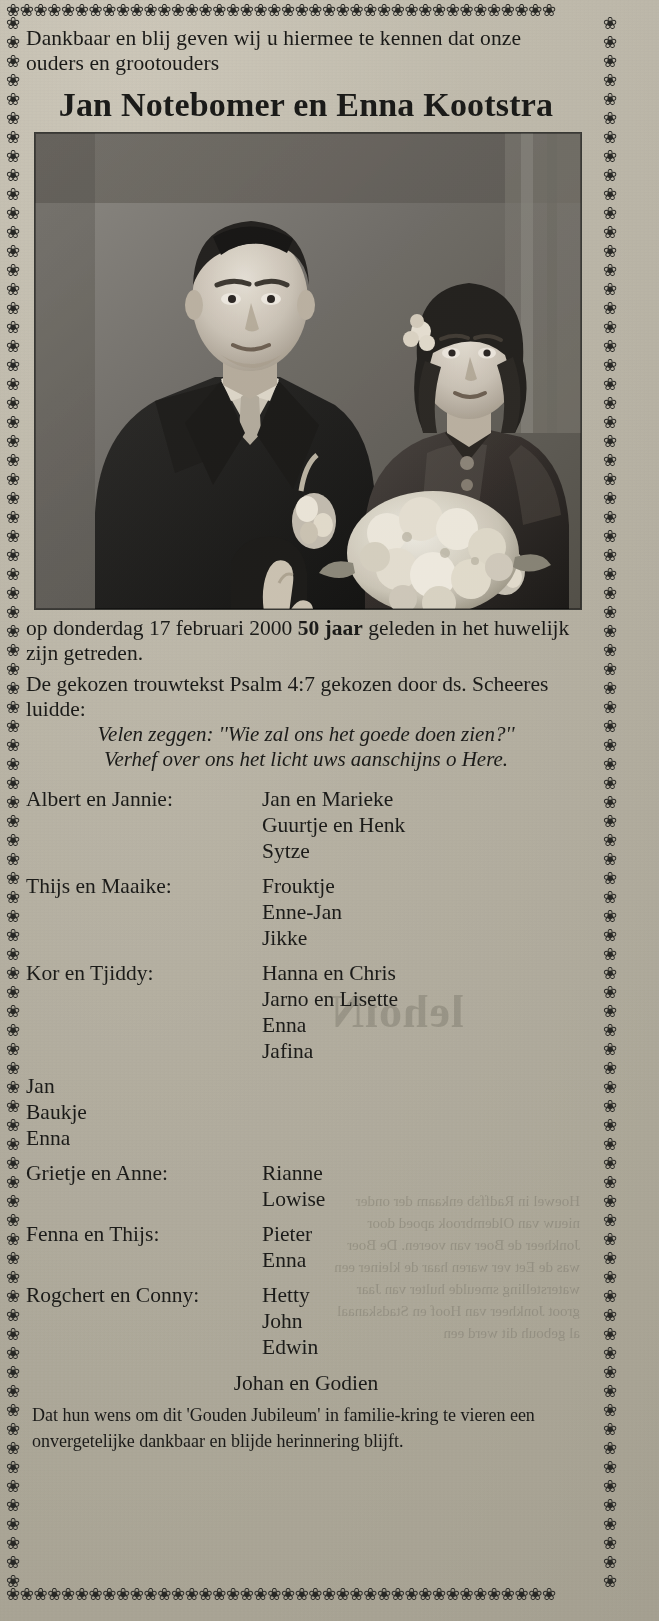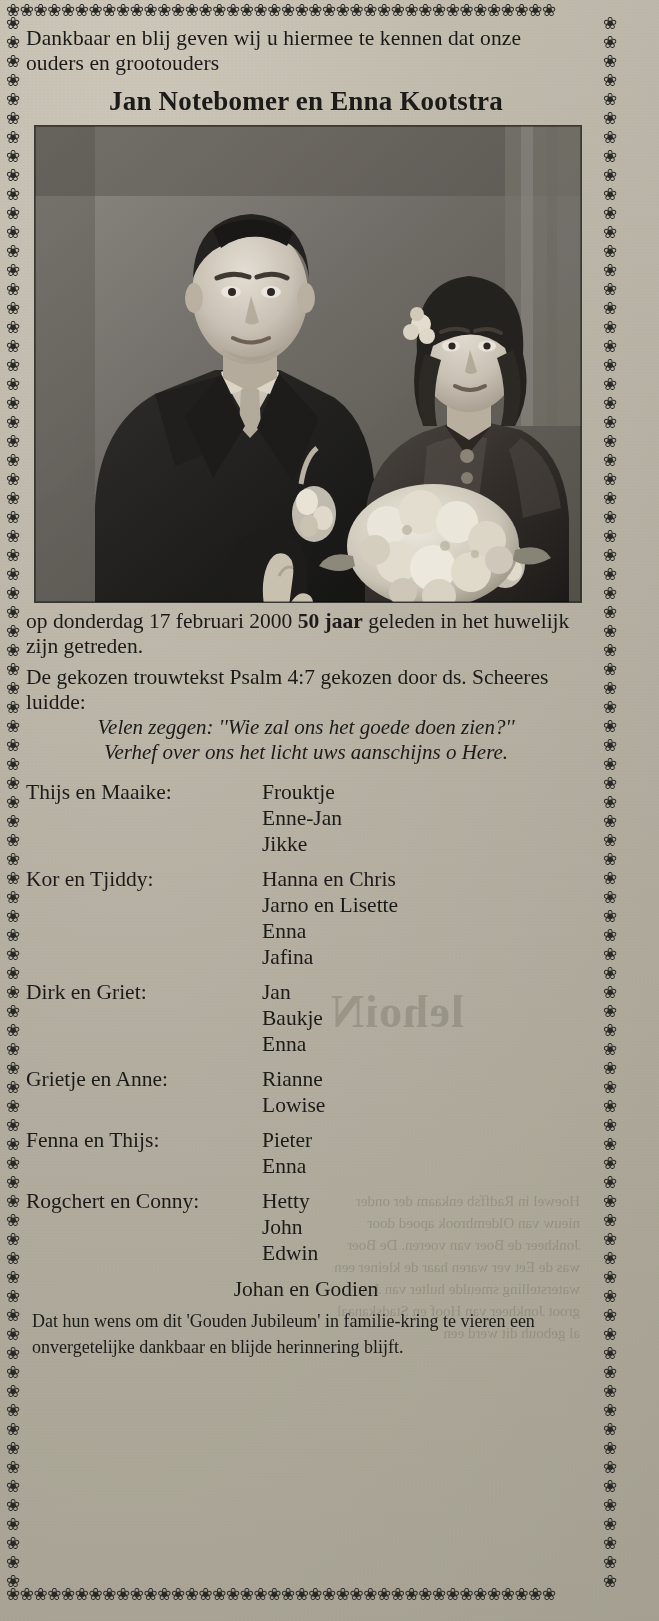--- a/index.html
+++ b/index.html
@@ -77,21 +77,21 @@
   }
 
   .intro {
     font-size: 21.5px;
     line-height: 25px;
     margin: 0 16px 10px 0;
     letter-spacing: 0.1px;
   }
 
   .names {
-    font-size: 27px;
+    font-size: 34px;
     font-weight: bold;
     text-align: center;
     margin: 6px 0 8px 0;
     letter-spacing: 0.2px;
   }
 
   .photo-wrap {
     width: 546px;
     height: 476px;
     margin: 0 0 6px 8px;
@@ -355,38 +355,45 @@
     </div>
 
     <p class="para"><span>op donderdag 17 februari 2000 </span><b>50 jaar</b><span> geleden in het huwelijk zijn getreden.</span></p>
 
     <p class="para">De gekozen trouwtekst Psalm 4:7 gekozen door ds. Scheeres luidde:</p>
     <p class="psalm-line">Velen zeggen: ''Wie zal ons het goede doen zien?''</p>
     <p class="psalm-line">Verhef over ons het licht uws aanschijns o Here.</p>
 
     <div class="family" id="family-list">
         <div class="fam-row">
+          <div class="fam-parents">Albert en Jannie:</div>
+          <div class="fam-children">
+            <div>Jan en Marieke</div>
+            <div>Guurtje en Henk</div>
+            <div>Sytze</div>
+          </div>
+        </div>
+        <div class="fam-row">
           <div class="fam-parents">Thijs en Maaike:</div>
           <div class="fam-children">
             <div>Frouktje</div>
             <div>Enne-Jan</div>
             <div>Jikke</div>
           </div>
         </div>
         <div class="fam-row">
           <div class="fam-parents">Kor en Tjiddy:</div>
           <div class="fam-children">
             <div>Hanna en Chris</div>
             <div>Jarno en Lisette</div>
             <div>Enna</div>
             <div>Jafina</div>
           </div>
         </div>
         <div class="fam-row">
-          <div class="fam-parents">Dirk en Griet:</div>
           <div class="fam-children">
             <div>Jan</div>
             <div>Baukje</div>
             <div>Enna</div>
           </div>
         </div>
         <div class="fam-row">
           <div class="fam-parents">Grietje en Anne:</div>
           <div class="fam-children">
             <div>Rianne</div>

